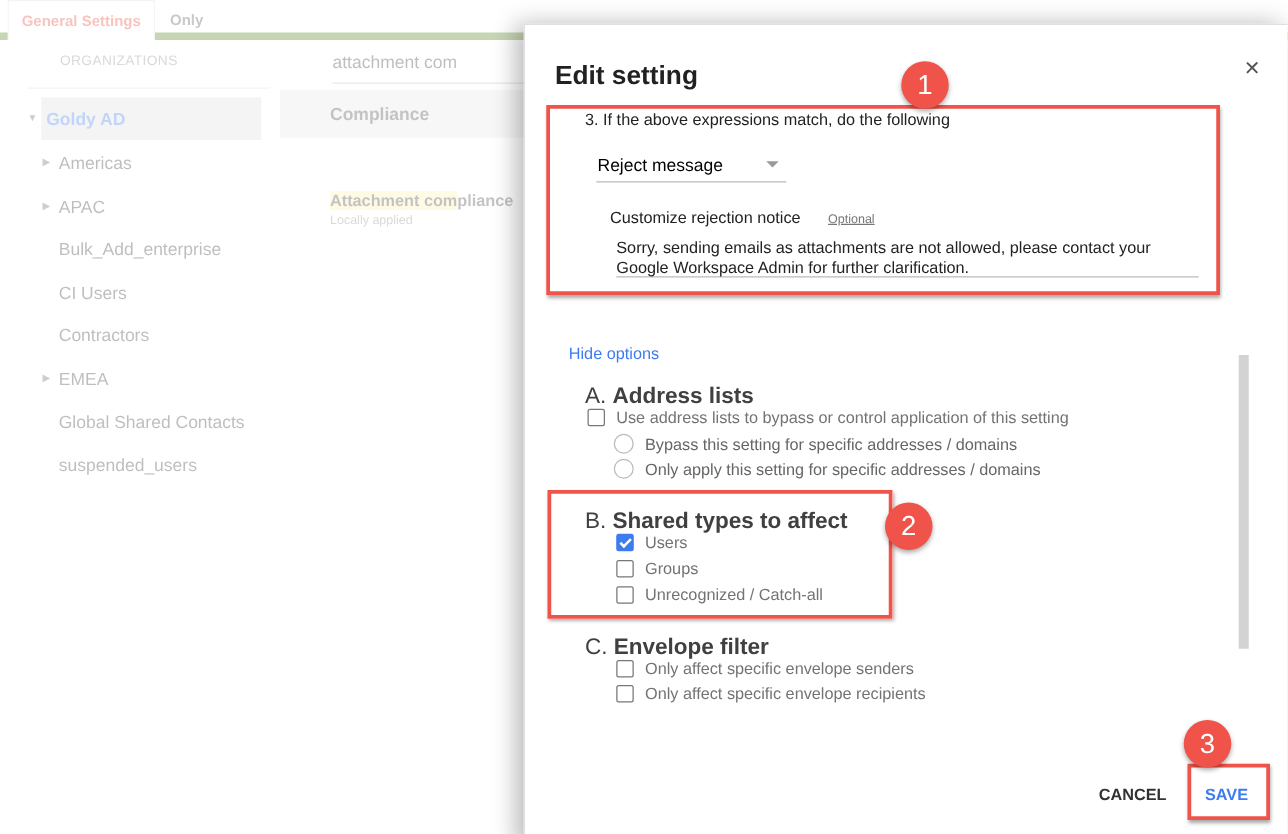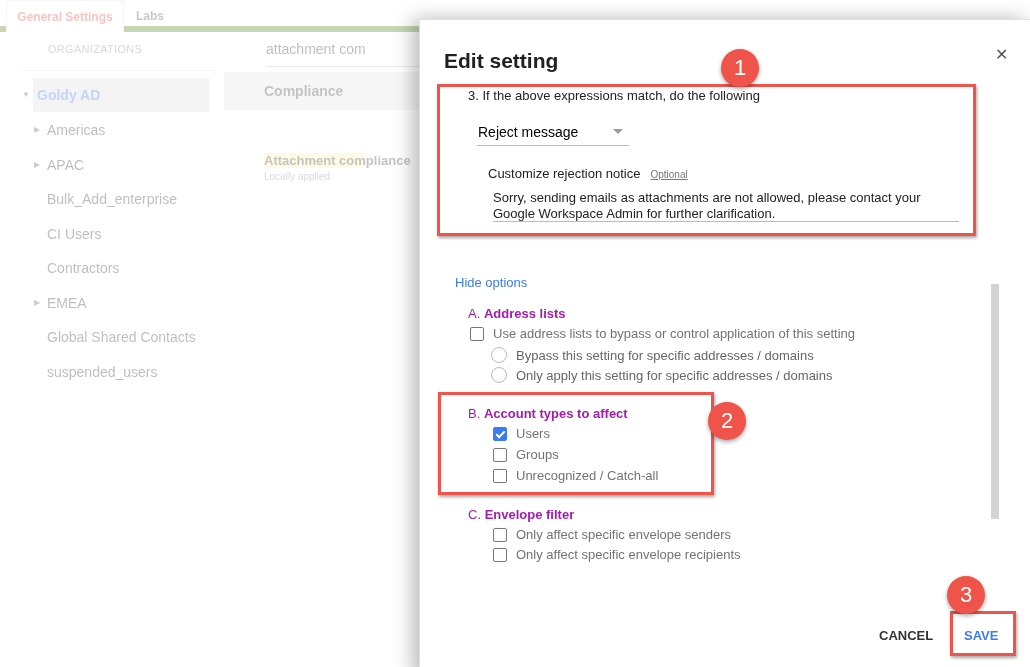--- a/index.html
+++ b/index.html
@@ -26,24 +26,24 @@
   .locally { position: absolute; left: 264px; top: 171px; font-size: 10px; color: #888; }
 
   .dialog { position: absolute; left: 419px; top: 19px; width: 611px; height: 660px; background: #fff; box-shadow: -6px 0 18px rgba(0,0,0,0.28); border-left: 1px solid #e0e0e0; border-top: 1px solid #e0e0e0; }
   .dlg-title { position: absolute; left: 24px; top: 29px; font-size: 21px; font-weight: bold; color: #212121; }
   .close { position: absolute; left: 575px; top: 25px; font-size: 16px; color: #555; cursor: pointer; }
   .step3 { position: absolute; left: 48px; top: 68px; font-size: 13px; color: #222; }
   .select { position: absolute; left: 57px; top: 96px; width: 152px; height: 30px; border-bottom: 1px solid #bbb; cursor: pointer; }
   .select-text { position: absolute; left: 1px; top: 8px; font-size: 14px; color: #000000; }
   .select-caret { position: absolute; left: 136px; top: 13px; width: 0; height: 0; border-left: 5px solid transparent; border-right: 5px solid transparent; border-top: 5px solid #999; }
   .notice-label { position: absolute; left: 68px; top: 146px; font-size: 13px; color: #222; }
-  .optional { font-size: 10px; color: #777; margin-left: 10px; text-decoration: underline; }
+  .optional { font-size: 10px; color: #777; margin-left: 22px; text-decoration: underline; }
   .notice-field { position: absolute; left: 73px; top: 170px; width: 466px; height: 32px; border-bottom: 1px solid #bbb; font-size: 13px; color: #222; line-height: 16px; }
   .hide-options { position: absolute; left: 35px; top: 255px; font-size: 13px; color: #3d7bf0; cursor: pointer; }
-  .sec-title { position: absolute; font-size: 13px; color: #a21caf; text-align: right; }
+  .sec-title { position: absolute; font-size: 18px; color: #404040; text-align: right; }
   .sec-title b { font-weight: bold; }
   .row { position: absolute; display: flex; align-items: center; font-size: 13px; color: #737373; cursor: pointer; }
   .cb { width: 14px; height: 14px; border: 1.5px solid #777; border-radius: 2px; margin-right: 9px; background: #fff; position: relative; flex: none; }
   .cb.checked { background: #3d7bf0; border-color: #3d7bf0; }
   .cb.checked::after { content: ""; position: absolute; left: 4px; top: 1px; width: 3px; height: 7px; border: solid #fff; border-width: 0 2px 2px 0; transform: rotate(45deg); }
   .radio { width: 16px; height: 16px; border: 1.5px solid #bbb; border-radius: 50%; margin-right: 9px; flex: none; }
   .row.dim { color: #666; }
   .scrollbar { position: absolute; left: 571px; top: 264px; width: 8px; height: 235px; background: #d3d3d3; cursor: pointer; }
   .btn { position: absolute; font-size: 13px; font-weight: bold; cursor: pointer; }
   .cancel { left: 459px; top: 608px; color: #333; }
@@ -52,21 +52,21 @@
   .redbox { position: absolute; border: 3px solid #f0534a; box-shadow: 1px 2px 3px rgba(0,0,0,0.35); }
   .badge { position: absolute; width: 38px; height: 38px; border-radius: 50%; background: #f0534a; color: #fff; font-size: 22px; text-align: center; line-height: 38px; box-shadow: 0 2px 4px rgba(0,0,0,0.35); }
 </style>
 </head>
 <body>
 
 <div class="bg">
   <div class="bg-faded">
     <div class="tabs">
       <div class="tab active">General Settings</div>
-      <div class="tab labs">Labs</div>
+      <div class="tab labs">Only</div>
     </div>
     <div class="org-header">ORGANIZATIONS</div>
     <div class="org-divider"></div>
     <div class="org-selected-bg"></div>
     <span class="org-selected-arrow">▼</span>
     <div class="org-selected">Goldy AD</div>
 
     <span class="org-arrow" style="top:125px">▶</span>
     <div class="org-item" style="top:122px">Americas</div>
     <span class="org-arrow" style="top:160px">▶</span>
@@ -112,21 +112,21 @@
   </div>
   <div class="row dim" style="left:71px; top:327px">
     <span class="radio"></span>
     <span>Bypass this setting for specific addresses / domains</span>
   </div>
   <div class="row dim" style="left:71px; top:347px">
     <span class="radio"></span>
     <span>Only apply this setting for specific addresses / domains</span>
   </div>
 
-  <div class="sec-title" style="left:48px; top:386px"><span>B.</span> <b>Account types to affect</b></div>
+  <div class="sec-title" style="left:48px; top:386px"><span>B.</span> <b>Shared types to affect</b></div>
   <div class="row" style="left:73px; top:406px">
     <span class="cb checked"></span>
     <span>Users</span>
   </div>
   <div class="row" style="left:73px; top:427px">
     <span class="cb"></span>
     <span>Groups</span>
   </div>
   <div class="row" style="left:73px; top:448px">
     <span class="cb"></span>

